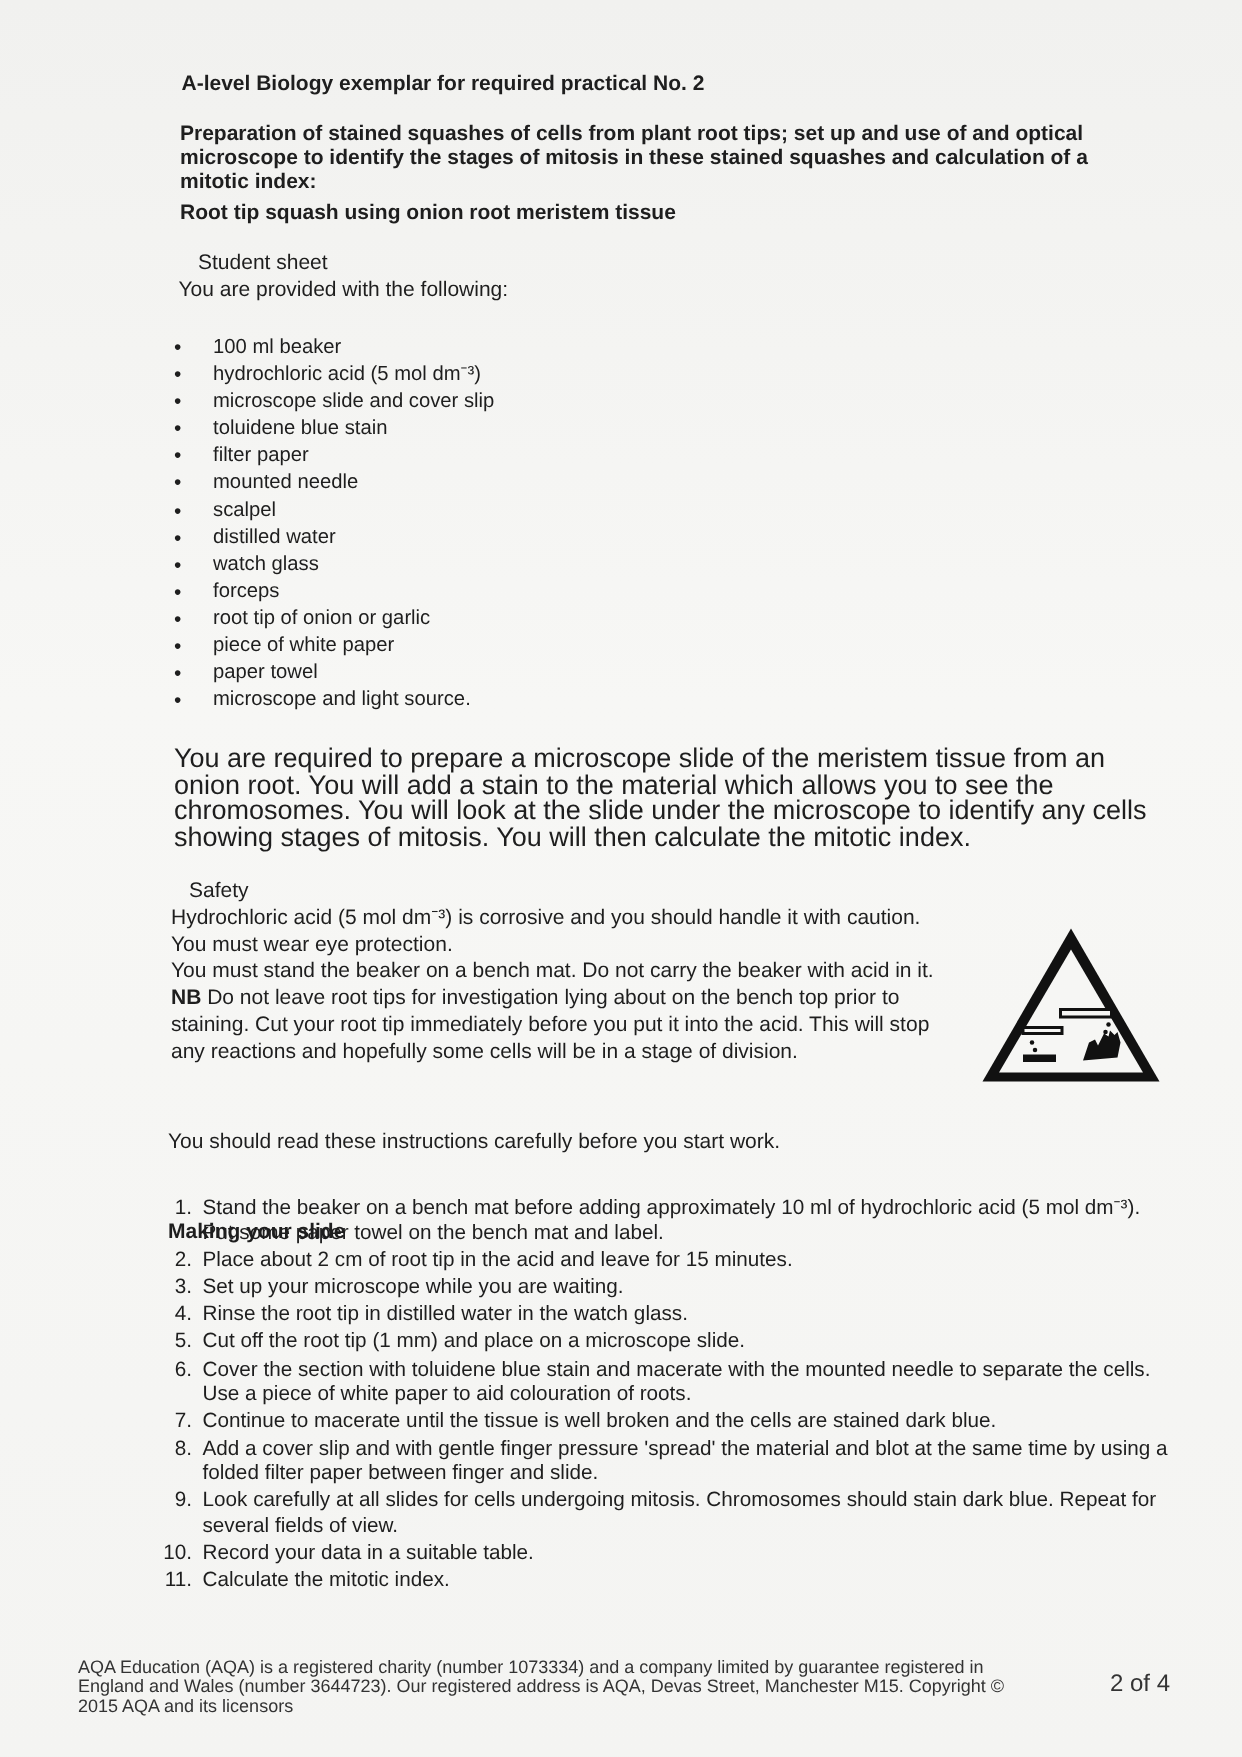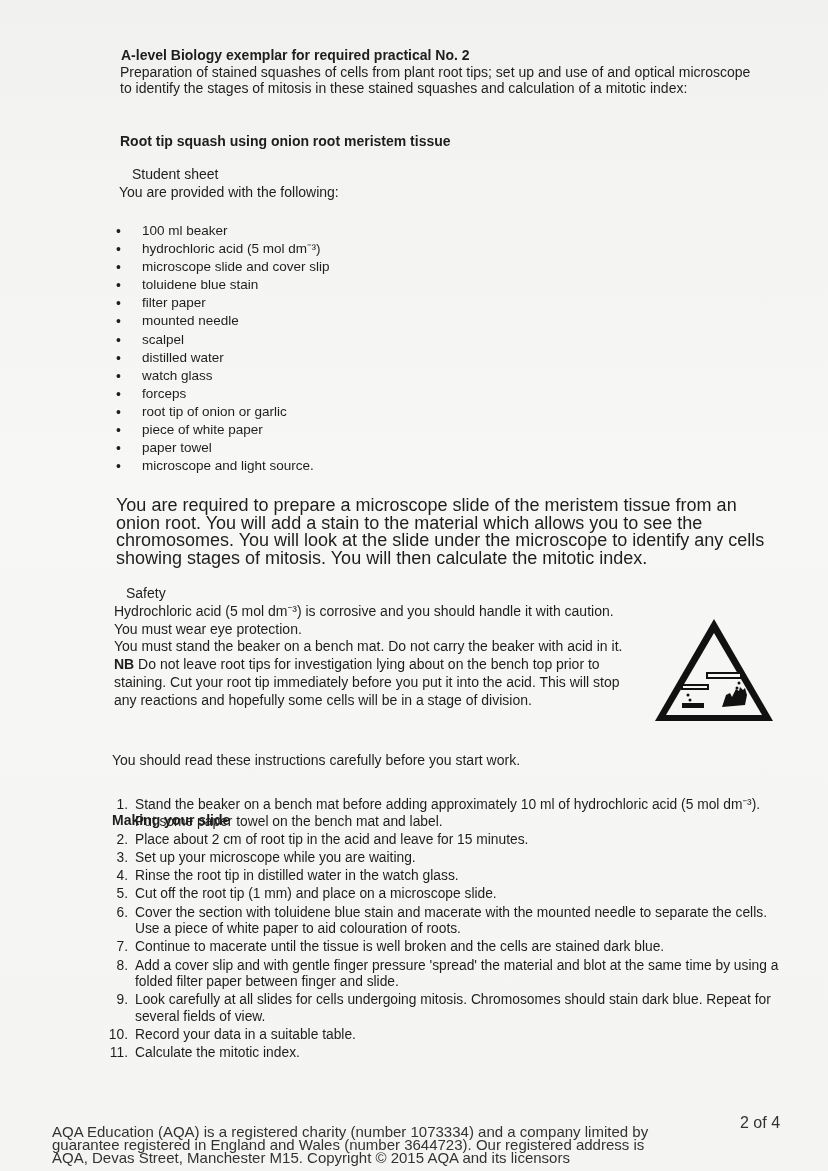--- a/index.html
+++ b/index.html
@@ -9,35 +9,35 @@
     font-family: "Liberation Sans", sans-serif;
     color: #1e1e1e;
     position: relative;
   }
   .page {
     position: absolute; left: 0; top: 0; width: 828px; height: 1171px;
     background: linear-gradient(180deg, #f1f1ef 0%, #f7f7f5 40%, #f4f4f2 100%);
   }
   .abs { position: absolute; }
   .h-title { left: 121px; top: 47px; font-size: 14px; font-weight: bold; }
-  .h-sub { left: 120px; top: 64px; width: 645px; font-size: 14px; font-weight: normal; line-height: 16px; }
+  .h-sub { left: 120px; top: 80px; width: 645px; font-size: 14px; font-weight: bold; line-height: 16px; }
   .h-sub2 { left: 120px; top: 132px; font-size: 14px; font-weight: bold; }
   .sec-head { font-size: 14px; font-weight: normal; margin-left: 12px; }
   .txt { font-size: 14px; line-height: 18px; }
   ul.items { position: absolute; left: 116px; top: 222px; margin: 0; padding: 0; list-style: none; font-size: 13.5px; }
   ul.items li { height: 18.1px; line-height: 18px; position: relative; padding-left: 26px; }
   ul.items li::before { content: "\2022"; position: absolute; left: 0; top: 0; font-size: 14px; }
   .para { left: 116px; top: 497px; width: 650px; font-size: 18px; line-height: 17.5px; }
   .safety { left: 114px; top: 585px; width: 530px; font-size: 14px; line-height: 17.8px; }
   .read { left: 112px; top: 752px; font-size: 14px; }
   .steps-head { left: 112px; top: 780px; font-size: 14px; font-weight: bold; margin-top: 32px; }
   ol.steps { position: absolute; left: 104px; top: 797px; width: 680px; margin: 0; padding: 0; list-style: none; font-size: 13.8px; }
   ol.steps li { position: relative; padding-left: 31px; line-height: 16.6px; margin-bottom: 1.6px; }
   ol.steps li .num { position: absolute; left: 0; top: 0; width: 24px; text-align: right; }
-  .footer { left: 52px; top: 1105px; width: 620px; font-size: 15px; line-height: 13px; color: #333; margin-top: 20px; }
+  .footer { left: 52px; top: 1105px; width: 620px; font-size: 12px; line-height: 13px; color: #333; }
   .pagenum { left: 740px; top: 1114px; font-size: 16px; color: #333; }
   .warn { left: 652px; top: 615px; width: 125px; height: 110px; }
 </style>
 </head>
 <body>
 
 <div class="page">
 
   <div class="abs h-title">A-level Biology exemplar for required practical No. 2</div>
   <div class="abs h-sub">Preparation of stained squashes of cells from plant root tips; set up and use of and optical microscope to identify the stages of mitosis in these stained squashes and calculation of a mitotic index:</div>

